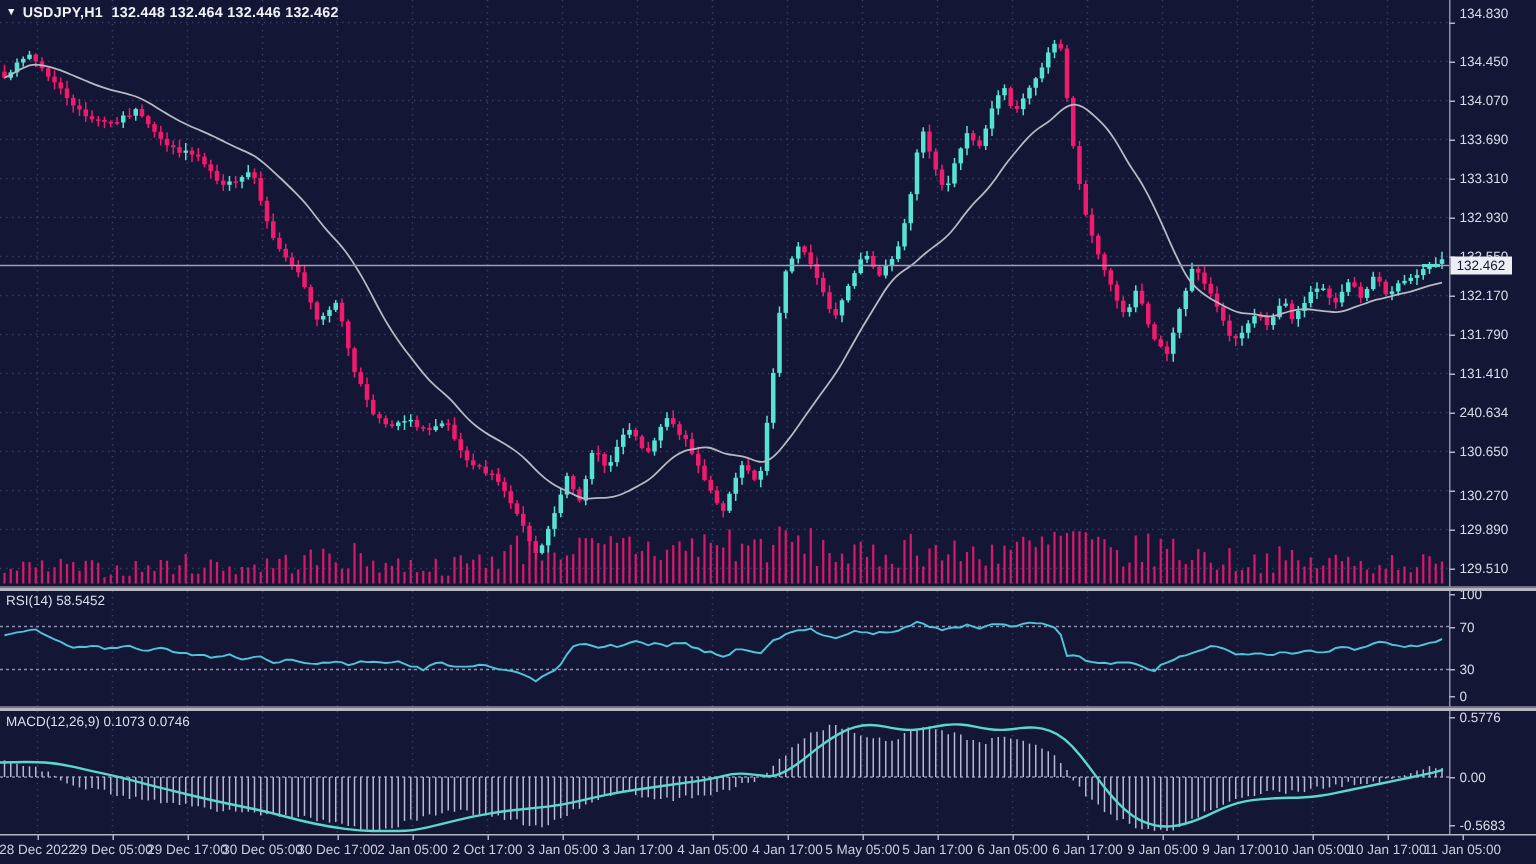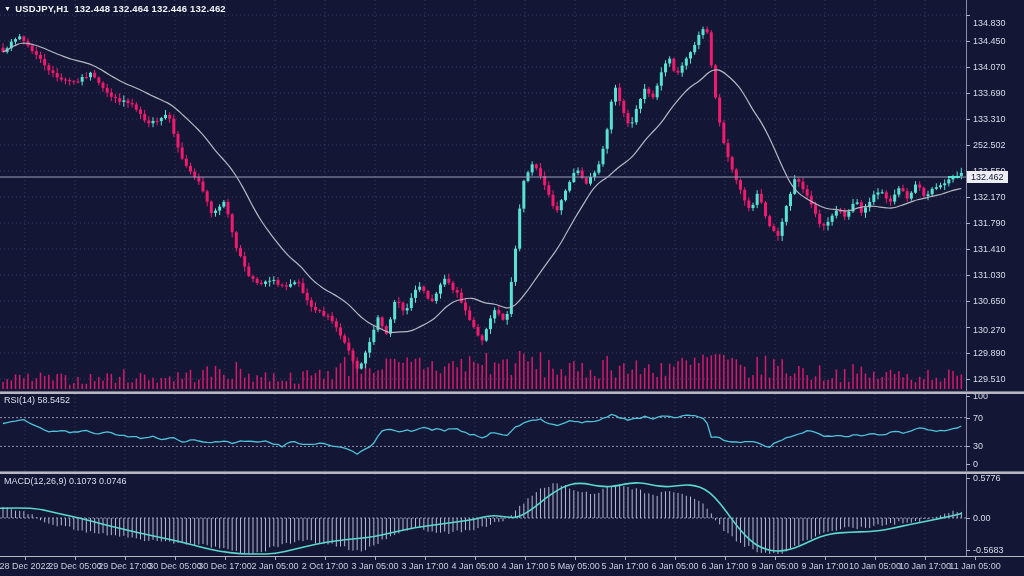--- a/index.html
+++ b/index.html
@@ -1048,41 +1048,41 @@
   </div>
 
   <div id="sep1" class="sep" style="top:391px;"></div>
   <div class="panel-label" style="top:395px;">RSI(14) 58.5452</div>
 
   <div id="sep2" class="sep" style="top:471px;"></div>
   <div class="panel-label" style="top:476px;">MACD(12,26,9) 0.1073 0.0746</div>
 
   <div id="axis-line"></div>
   <div id="axis-col">
-      <div class="ytick" style="top: 18px;">134.830</div>
+      <div class="ytick" style="top: 4px;">134.830</div>
       <div class="ytickmark" style="top: 15px;"></div>
       <div class="ytick" style="top: 35.9996px;">134.450</div>
       <div class="ytickmark" style="top: 40.9996px;"></div>
       <div class="ytick" style="top: 61.9992px;">134.070</div>
       <div class="ytickmark" style="top: 66.9992px;"></div>
       <div class="ytick" style="top: 87.9988px;">133.690</div>
       <div class="ytickmark" style="top: 92.9988px;"></div>
       <div class="ytick" style="top: 113.998px;">133.310</div>
       <div class="ytickmark" style="top: 118.998px;"></div>
-      <div class="ytick" style="top: 139.998px;">252.502</div>
+      <div class="ytick" style="top: 139.998px;">132.930</div>
       <div class="ytickmark" style="top: 144.998px;"></div>
       <div class="ytick" style="top: 165.998px;">132.550</div>
       <div class="ytickmark" style="top: 170.998px;"></div>
       <div class="ytick" style="top: 191.997px;">132.170</div>
       <div class="ytickmark" style="top: 196.997px;"></div>
       <div class="ytick" style="top: 217.997px;">131.790</div>
       <div class="ytickmark" style="top: 222.997px;"></div>
       <div class="ytick" style="top: 243.996px;">131.410</div>
       <div class="ytickmark" style="top: 248.996px;"></div>
-      <div class="ytick" style="top: 269.996px;">131.030</div>
+      <div class="ytick" style="top: 269.996px;">240.634</div>
       <div class="ytickmark" style="top: 274.996px;"></div>
       <div class="ytick" style="top: 295.996px;">130.650</div>
       <div class="ytickmark" style="top: 300.996px;"></div>
       <div class="ytick" style="top: 325px;">130.270</div>
       <div class="ytickmark" style="top: 326.995px;"></div>
       <div class="ytick" style="top: 347.995px;">129.890</div>
       <div class="ytickmark" style="top: 352.995px;"></div>
       <div class="ytick" style="top: 373.994px;">129.510</div>
       <div class="ytickmark" style="top: 378.994px;"></div>
       <div class="ytick" style="top: 391px;">100</div>

